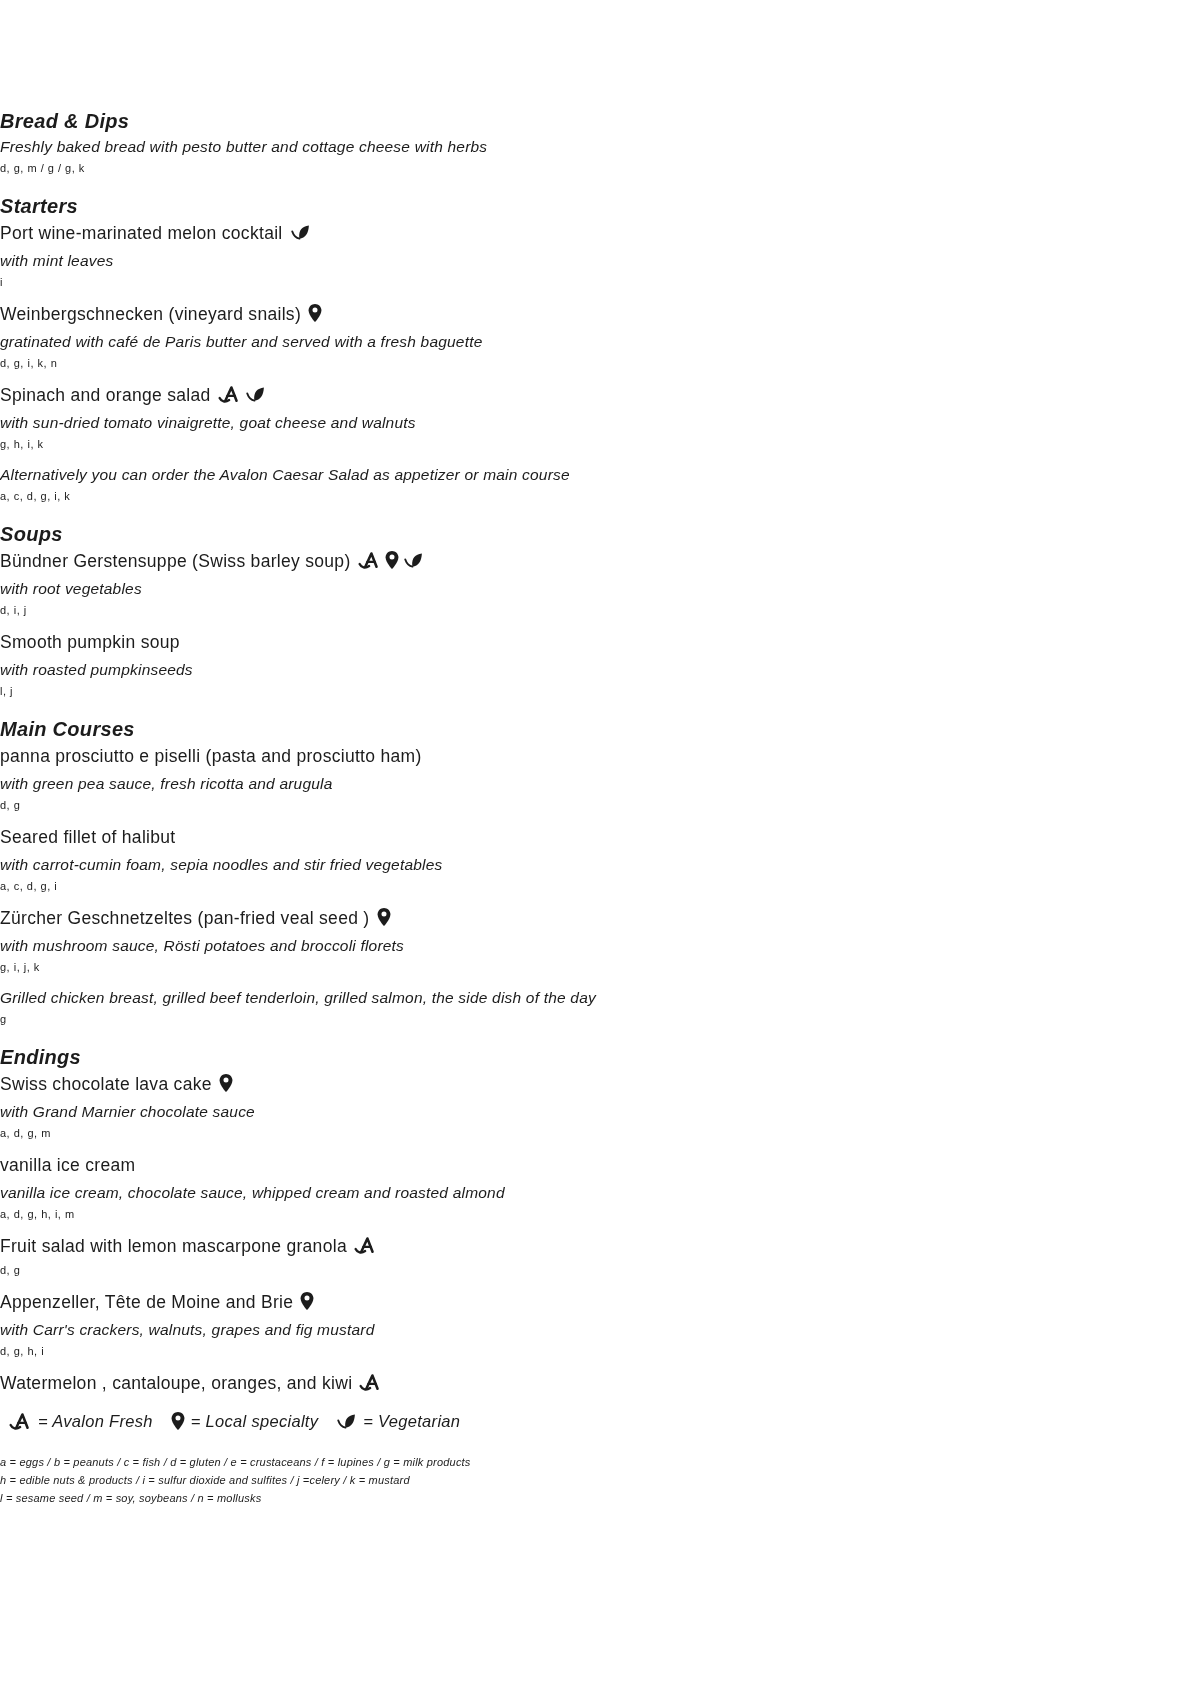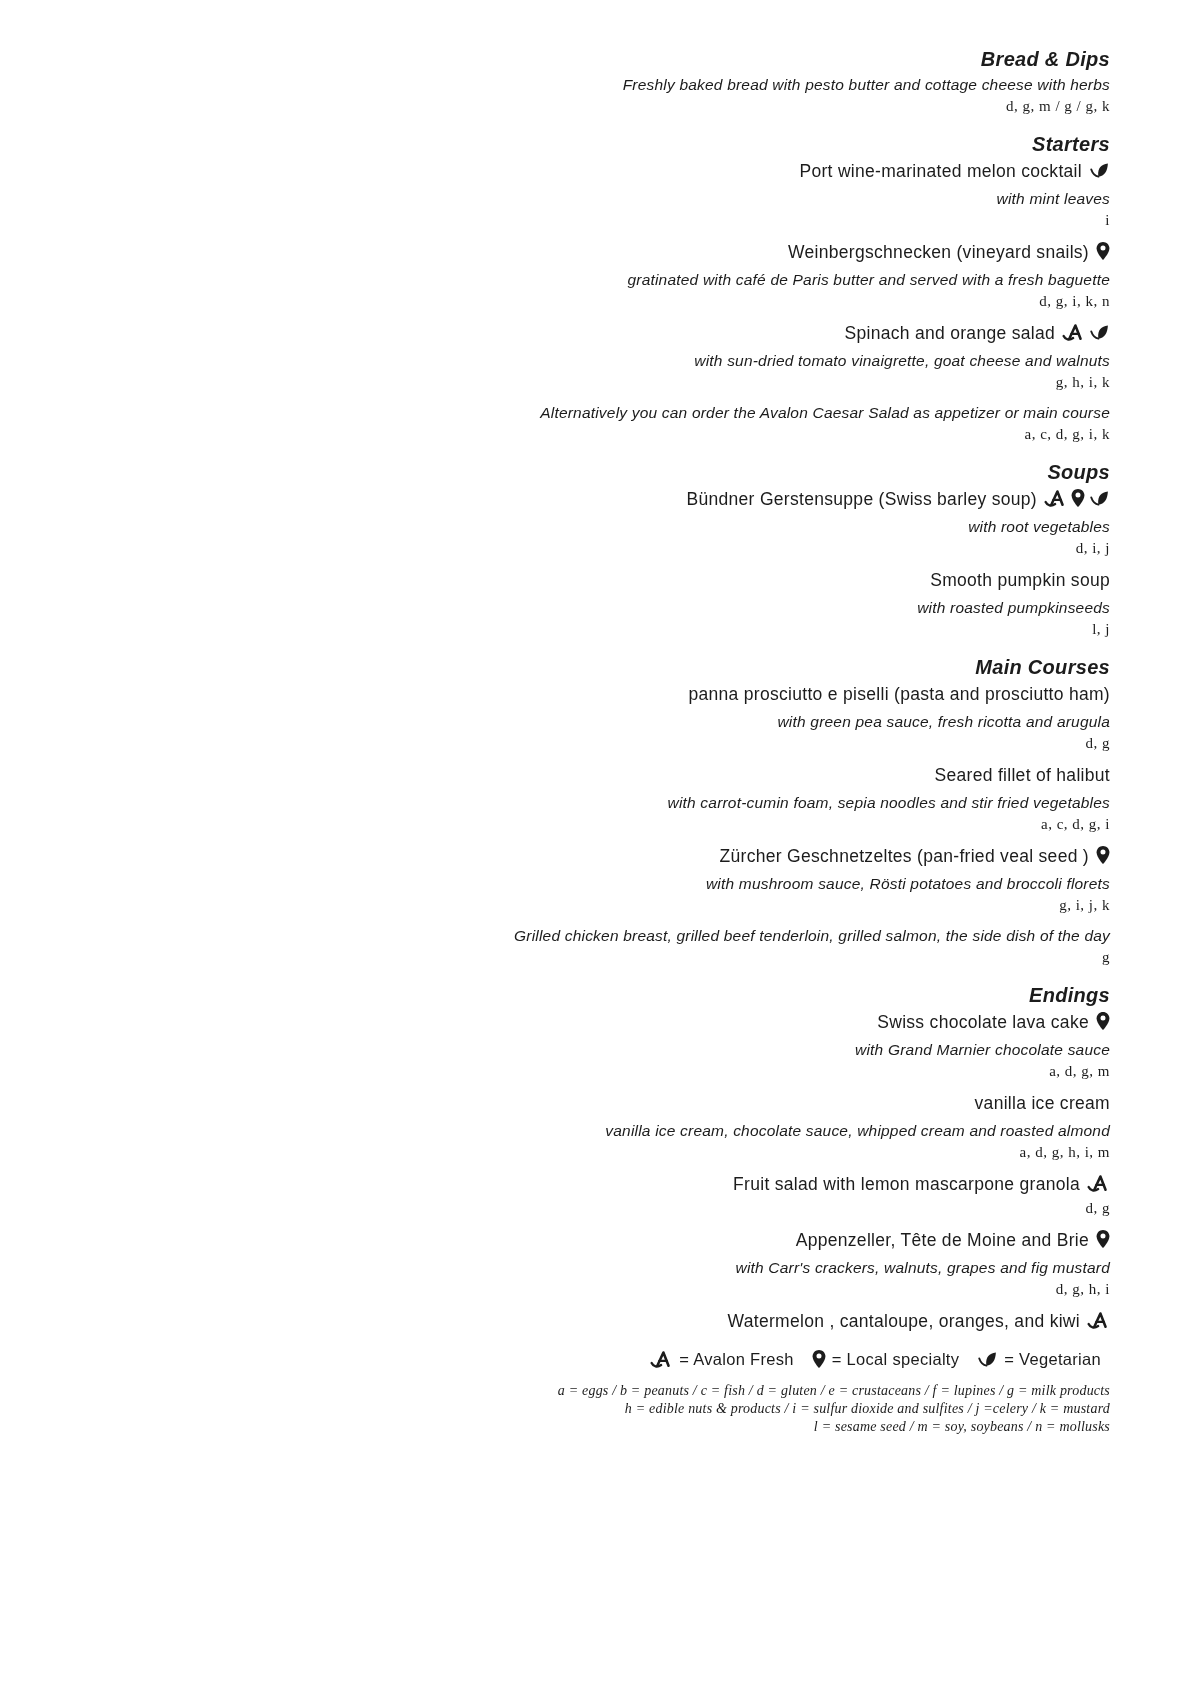--- a/index.html
+++ b/index.html
@@ -9,22 +9,22 @@
   }
   body {
     width: 1200px;
     height: 1697px;
     overflow: hidden;
     font-family: "Liberation Sans", "DejaVu Sans", sans-serif;
     color: #1c1c1c;
   }
   .menu {
     width: 1110px;            
-    padding-top: 46px;
-    text-align: right;
+    padding-top: 108px;
+    text-align: left;
   }
   .menu-section:not(:first-child) {
     margin-top: 17px;
   }
   .section-title {
     font-size: 20px;
     font-weight: bold;
     font-style: italic;
     line-height: 26px;
     letter-spacing: 0.3px;
@@ -41,51 +41,50 @@
     white-space: pre-wrap;
   }
   .item-desc {
     font-style: italic;
     font-size: 15.5px;
     line-height: 22px;
     letter-spacing: 0.2px;
     margin-bottom: 3px;
   }
   .item-allergens {
-    font-size: 15px;
+    font-size: 11px;
     line-height: 15px;
     letter-spacing: 0.5px;
-    font-family: Liberation Serif, serif;
   }
   .icon {
     display: inline-block;
     margin-left: 7px;
     vertical-align: -3px;
     line-height: 0;
   }
   .icon + .icon { margin-left: 4px; }
   .icon svg { display: inline-block; }
 
   .legend {
     margin-top: 14px;
   }
   .legend-symbols {
     font-size: 16.5px;
     line-height: 24px;
     letter-spacing: 0.3px;
-    margin-bottom: 11px;
+    margin-bottom: 20px;
+    font-style: italic;
   }
   .legend-symbol { margin: 0 9px; white-space: nowrap; }
   .legend-symbol .icon { margin: 0 6px 0 0; vertical-align: -4px; }
   .legend-line {
     font-style: italic;
-    font-size: 14px;
+    font-size: 11px;
     line-height: 18px;
     letter-spacing: 0.2px;
-    font-family: Liberation Serif, serif;
   }
 </style>
 </head>
 <body>
 
 <div class="menu">
   <div id="sections-root">
       <section class="menu-section">
         <h2 class="section-title">Bread &amp; Dips</h2>
         <div class="menu-item">

